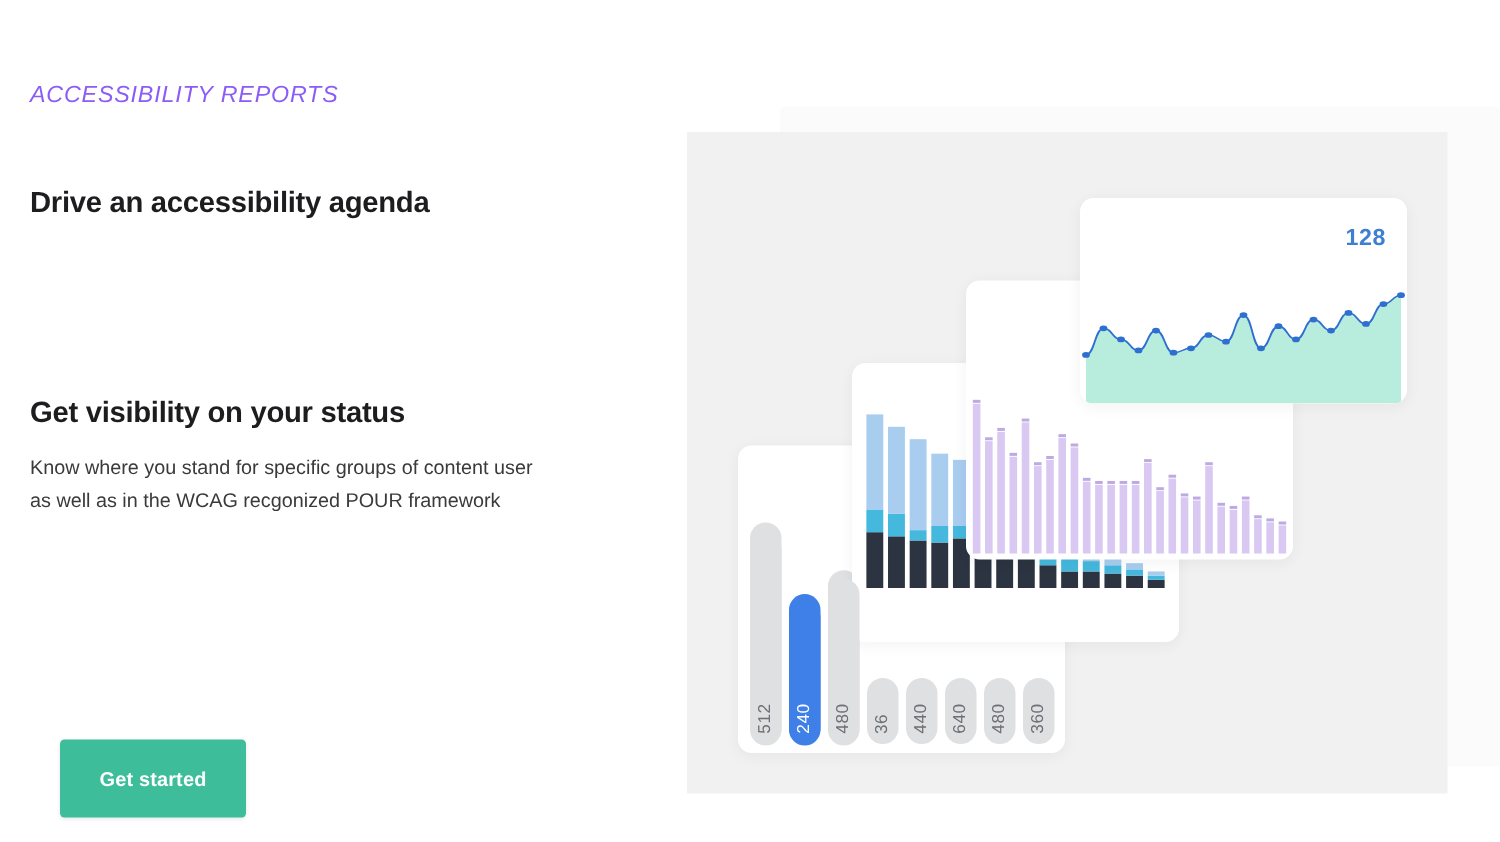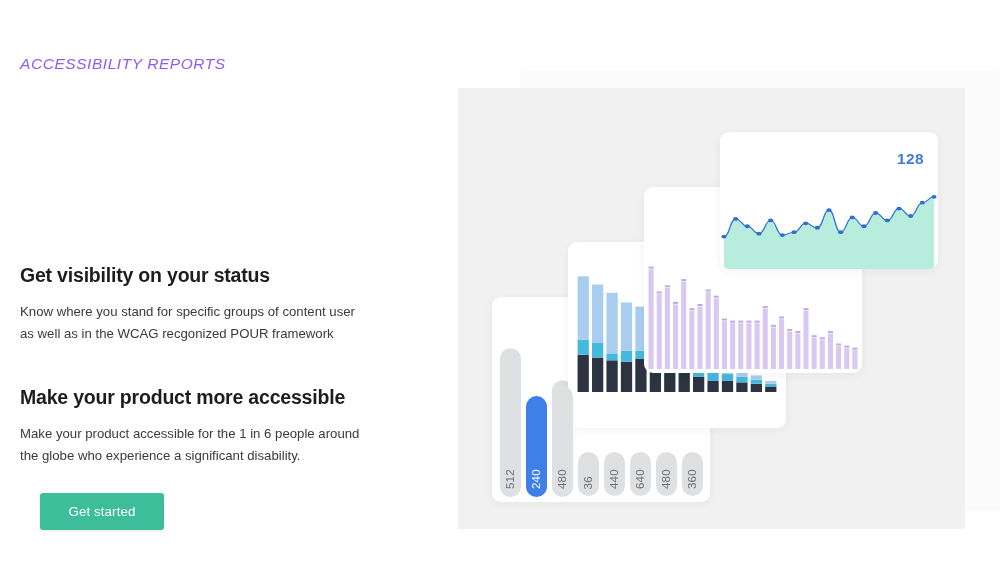--- a/index.html
+++ b/index.html
@@ -59,28 +59,28 @@
     color: #3a3a3c;
     line-height: 21.5px;
     max-width: 352px;
   }
 
   #cta-button {
     position: absolute;
     left: 20px;
     top: 493px;
     width: 124px;
-    height: 37px;
+    height: 52px;
     background: #3dbd9a;
     border: none;
     border-radius: 3px;
     color: #ffffff;
     font-family: "Liberation Sans", sans-serif;
     font-size: 13.3px;
-    font-weight: normal;
+    font-weight: bold;
     letter-spacing: 0.1px;
     cursor: pointer;
     box-shadow: 0 1px 3px rgba(0,0,0,0.10);
   }
 
   
   #illustration {
     position: absolute;
     left: 440px;
     top: 50px;
@@ -178,31 +178,28 @@
 </head>
 <body>
 
 <div id="page">
 
   <div id="left-column">
 
     <div id="eyebrow">ACCESSIBILITY REPORTS</div>
 
     <div class="feature-block" id="feature-0">
+      <h2 class="feature-title">Drive an accessibility agenda</h2>
     </div>
 
     <div class="feature-block" id="feature-1">
       <h2 class="feature-title">Get visibility on your status</h2>
       <p class="feature-body">Know where you stand for specific groups of content user as well as in the WCAG recgonized POUR framework</p>
     </div>
 
-    <div class="feature-block" id="feature-2">
-      <h2 class="feature-title">Make your product more accessible</h2>
-      <p class="feature-body">Make your product accessible for the 1 in 6 people around the globe who experience a significant disability.</p>
-    </div>
 
     <button id="cta-button">Get started</button>
   </div>
 
   <div id="illustration">
 
     <div id="ghost-panel"></div>
     <div id="backing-panel"></div>
 
     <div class="card" id="card-base">

